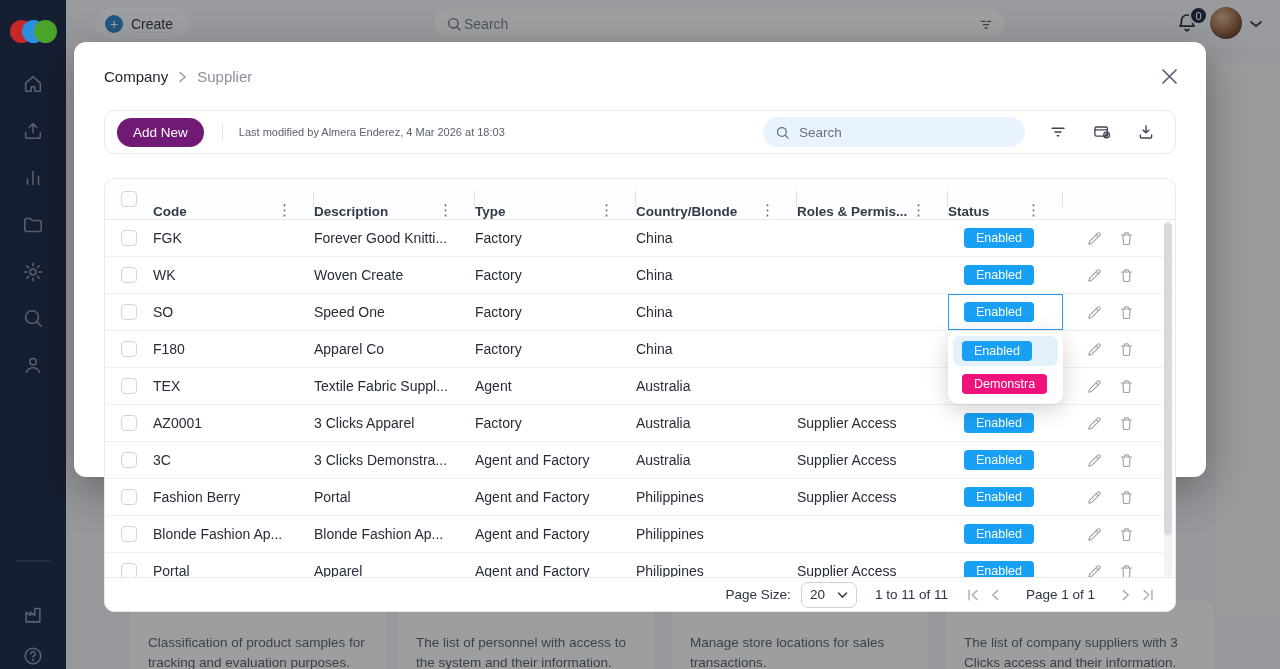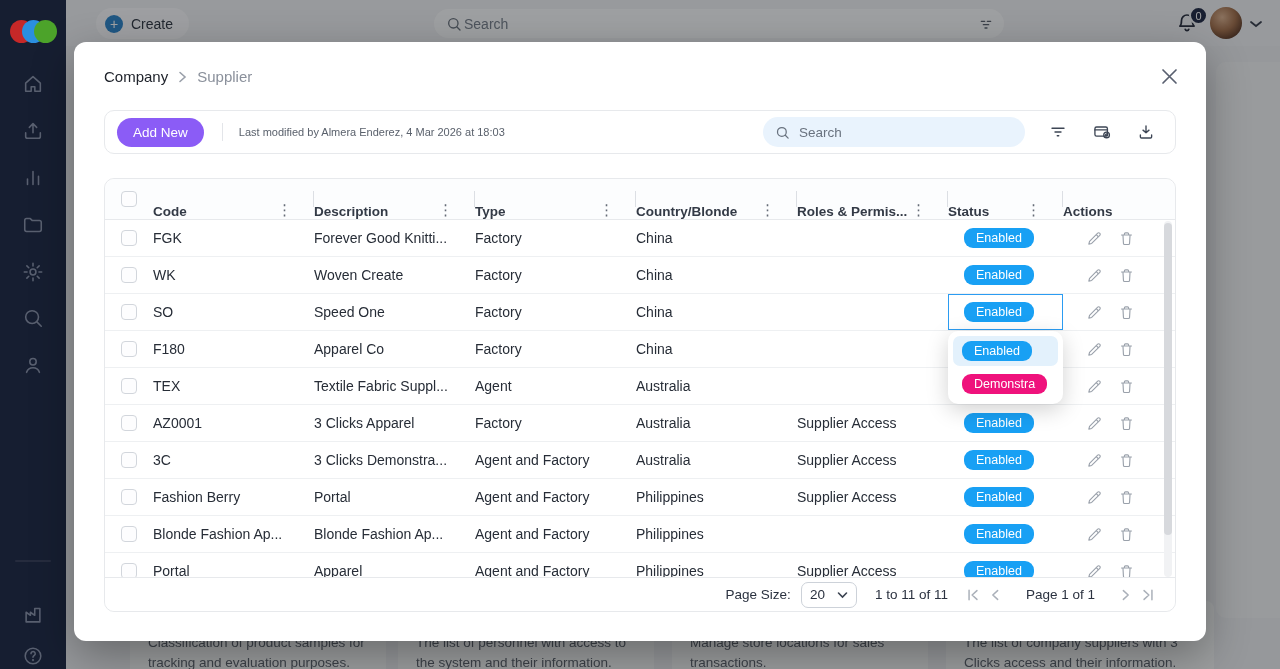--- a/index.html
+++ b/index.html
@@ -33,30 +33,30 @@
   .side-icon{position:absolute;left:22px;width:22px;height:22px;}
   .side-divider{position:absolute;left:15px;top:560px;width:36px;height:2px;background:#39425c;border-radius:1px;}
 
   .bgcard{position:absolute;top:601px;height:80px;background:#f7f8f9;border-radius:8px;
     padding:32px 18px 0 18px;box-sizing:border-box;font-size:13.5px;color:#5e656f;line-height:1.5;}
   .bgpanel{position:absolute;left:1216px;top:62px;width:64px;height:556px;background:#f3f4f6;border-radius:10px 0 0 10px;}
 
   .overlay{position:absolute;inset:0;background:rgba(8,10,14,0.38);}
 
   
-  .modal{position:absolute;left:74px;top:42px;width:1132px;height:599px;background:#fff;border-radius:12px;
+  .modal{position:absolute;left:74px;top:42px;width:1132px;height:435px;background:#fff;border-radius:12px;
     box-shadow:0 14px 44px rgba(0,0,0,.32);}
   .crumbs{position:absolute;left:30px;top:26px;display:flex;align-items:center;gap:10px;font-size:15px;}
   .crumb-parent{color:#20242c;}
   .crumb-current{color:#8a909b;}
   .close-x{position:absolute;right:26px;top:23px;width:22px;height:22px;display:flex;align-items:center;justify-content:center;cursor:pointer;}
 
   .toolbar{position:absolute;left:30px;top:68px;right:30px;height:44px;border:1px solid #e7e9ec;border-radius:10px;
     display:flex;align-items:center;box-sizing:border-box;}
-  .add-new{margin-left:12px;background:#8b5cf6;color:#fff;font-size:13.5px;border:0;border-radius:16px;
+  .add-new{margin-left:12px;background:#701a75;color:#fff;font-size:13.5px;border:0;border-radius:16px;
     padding:7px 16px;font-family:"Liberation Sans",sans-serif;}
   .tb-divider{width:1px;height:18px;background:#e3e5e9;margin:0 16px 0 18px;}
   .last-modified{font-size:11px;color:#5a616c;}
   .tb-right{margin-left:auto;display:flex;align-items:center;gap:22px;padding-right:18px;}
   .tb-search{width:262px;height:30px;border-radius:15px;background:#e9f3fd;display:flex;align-items:center;
     padding:0 12px;box-sizing:border-box;gap:7px;}
   .tb-search input{flex:1;border:0;outline:0;background:transparent;font-size:13.5px;color:#394150;
     font-family:"Liberation Sans",sans-serif;}
   .tb-search input::placeholder{color:#69727f;}
   .tb-icon{width:22px;height:22px;display:flex;align-items:center;justify-content:center;cursor:pointer;}
@@ -69,21 +69,21 @@
     font-size:13.5px;font-weight:bold;color:#333a46;}
   .hcell{position:relative;height:100%;display:flex;align-items:flex-end;justify-content:space-between;padding-right:20px;box-sizing:border-box;}
   .hcell:not(.nosep)::after{content:'';position:absolute;right:0;top:12px;bottom:12px;width:1px;background:#dcdfe4;}
   .hdots{color:#646b76;font-size:15px;cursor:pointer;padding:0 2px;font-weight:normal;}
   .chkcell{height:100%;display:flex;align-items:center;padding-left:16px;box-sizing:border-box;}
   .checkbox{width:16px;height:16px;border:1.5px solid #d2d6dc;border-radius:4px;background:#fdfdfe;box-sizing:border-box;cursor:pointer;}
   .trow{height:36px;border-bottom:1px solid #eef0f2;font-size:14px;color:#272d37;}
   .tcell{overflow:hidden;white-space:nowrap;text-overflow:ellipsis;padding-right:10px;}
   .scell{position:relative;height:100%;display:flex;align-items:center;padding-left:16px;box-sizing:border-box;}
   .scell.sel::after{content:'';position:absolute;inset:0;border:1.6px solid #2b9cf2;pointer-events:none;}
-  .pill{display:inline-block;padding:3px 12px;border-radius:9px;color:#fff;font-size:12.5px;cursor:pointer;}
+  .pill{display:inline-block;padding:3px 12px;border-radius:4px;color:#fff;font-size:12.5px;cursor:pointer;}
   .acell{display:flex;align-items:center;gap:14px;padding-left:22px;}
   .act-icon{width:18px;height:18px;cursor:pointer;display:flex;align-items:center;justify-content:center;}
 
   .sb-track{position:absolute;right:3px;top:42px;width:8px;height:356px;background:#f1f2f4;border-radius:4px;}
   .sb-thumb{position:absolute;right:3px;top:44px;width:8px;height:312px;background:#d7d9dd;border-radius:4px;cursor:pointer;}
 
   .dropdown{position:absolute;left:843px;top:152px;width:115px;background:#fff;border-radius:10px;
     box-shadow:0 6px 22px rgba(0,0,0,.18);padding:5px;box-sizing:border-box;z-index:6;}
   .opt{height:30px;border-radius:7px;display:flex;align-items:center;padding-left:9px;cursor:pointer;}
   .opt.hl{background:#e3f1fc;}
@@ -251,23 +251,20 @@
             <span class="hdots">⋮</span>
           </div>
           <div class="hcell">
             <span>Roles &amp; Permis...</span>
             <span class="hdots">⋮</span>
           </div>
           <div class="hcell">
             <span>Status</span>
             <span class="hdots">⋮</span>
           </div>
-          <div class="hcell nosep">
-            <span>Actions</span>
-          </div>
         </div>
       <div>
           <div class="trow grid-cols">
             <div class="chkcell">
               <span class="checkbox"></span>
             </div>
             <div class="tcell">FGK</div>
             <div class="tcell">Forever Good Knitti...</div>
             <div class="tcell">Factory</div>
             <div class="tcell">China</div>

